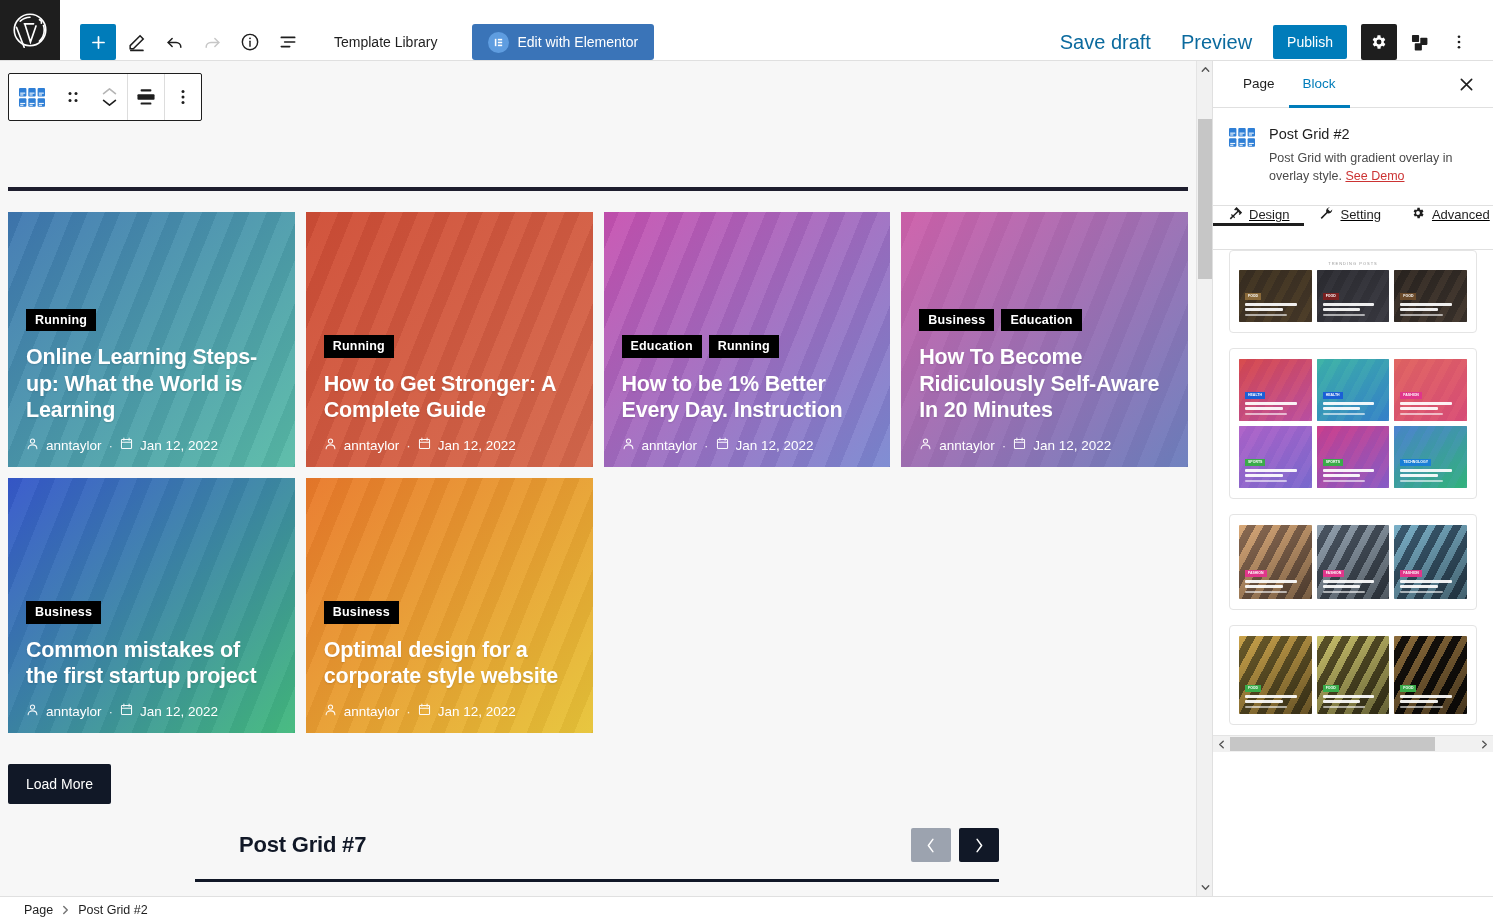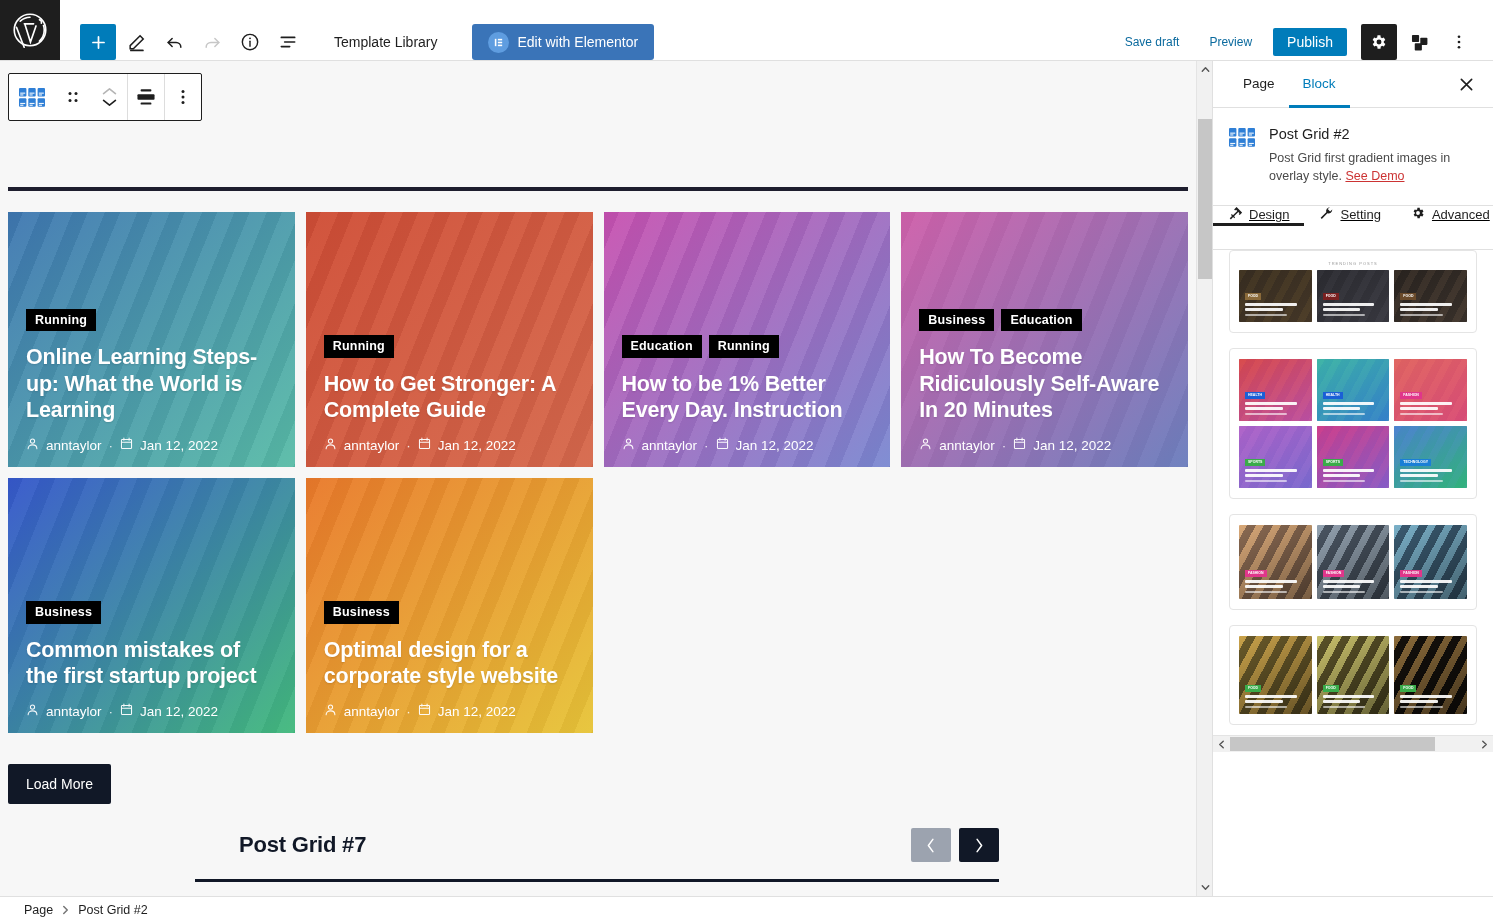--- a/index.html
+++ b/index.html
@@ -42,24 +42,24 @@
     display: flex; align-items: center; justify-content: center; flex-shrink: 0;
   }
   .tb-right { margin-left: auto; display: flex; align-items: center; gap: 4px; padding-right: 16px; }
   .block-library-btn {
     height: 38px; border: 1px solid #007cba; border-radius: 3px; background: #f6fbfe;
     color: #0f4c78; display: flex; align-items: center; gap: 9px; padding: 0 14px;
     font-size: 14px; font-weight: bold; cursor: pointer; white-space: nowrap;
   }
   .txt-btn {
     height: 34px; padding: 0 13px; border: none; background: transparent;
-    color: #0b6a9e; font-size: 12px; cursor: pointer; white-space: nowrap;
+    color: #0b6a9e; font-size: 20px; cursor: pointer; white-space: nowrap;
   }
   .publish-btn {
-    height: 28px; padding: 0 14px; border: none; background: #007cba; color: #fff;
+    height: 34px; padding: 0 14px; border: none; background: #007cba; color: #fff;
     border-radius: 2px; font-size: 14px; cursor: pointer; margin-left: 4px; white-space: nowrap;
   }
   .sq-btn {
     width: 36px; height: 36px; border-radius: 2px; border: none; cursor: pointer;
     display: flex; align-items: center; justify-content: center; background: transparent; color: #1e1e1e;
   }
   .sq-btn.dark { background: #1e1e1e; color: #fff; margin-left: 10px; }
 
   
   .body-row { flex: 1; display: flex; min-height: 0; position: relative; }
@@ -606,21 +606,21 @@
               <rect x="10.5" y="14.9" width="5" height="1.1"></rect>
                 <rect x="10.5" y="16.7" width="3.2" height="1.1"></rect>
               <rect x="19.8" y="14.9" width="5" height="1.1"></rect>
                 <rect x="19.8" y="16.7" width="3.2" height="1.1"></rect>
             </g>
           </svg>
         </span>
         <div>
           <div class="sb-bi-title">Post Grid #2</div>
           <div class="sb-bi-desc">
-            <span>Post Grid first gradient images in overlay style.</span>
+            <span>Post Grid with gradient overlay in overlay style.</span>
             <span class="sb-demo-link">See Demo</span>
           </div>
         </div>
       </div>
 
       <div class="sb-subtabs">
         <button class="sb-subtab active">
           <span>
             <svg width="14" height="14" viewBox="0 0 16 16" fill="#1e1e1e">
                 <path d="M9.8 1.2L7 4l1.2 1.2 1-1 1.4 1.4-4.9 4.9L4.4 9.2l-1 1L4.6 11.4 2 14l1.3 1.3 2.6-2.6 1.2 1.2 1-1-1.2-1.2 4.9-4.9 1.4 1.4-1 1L13.4 10.4l2.8-2.8z"></path>

